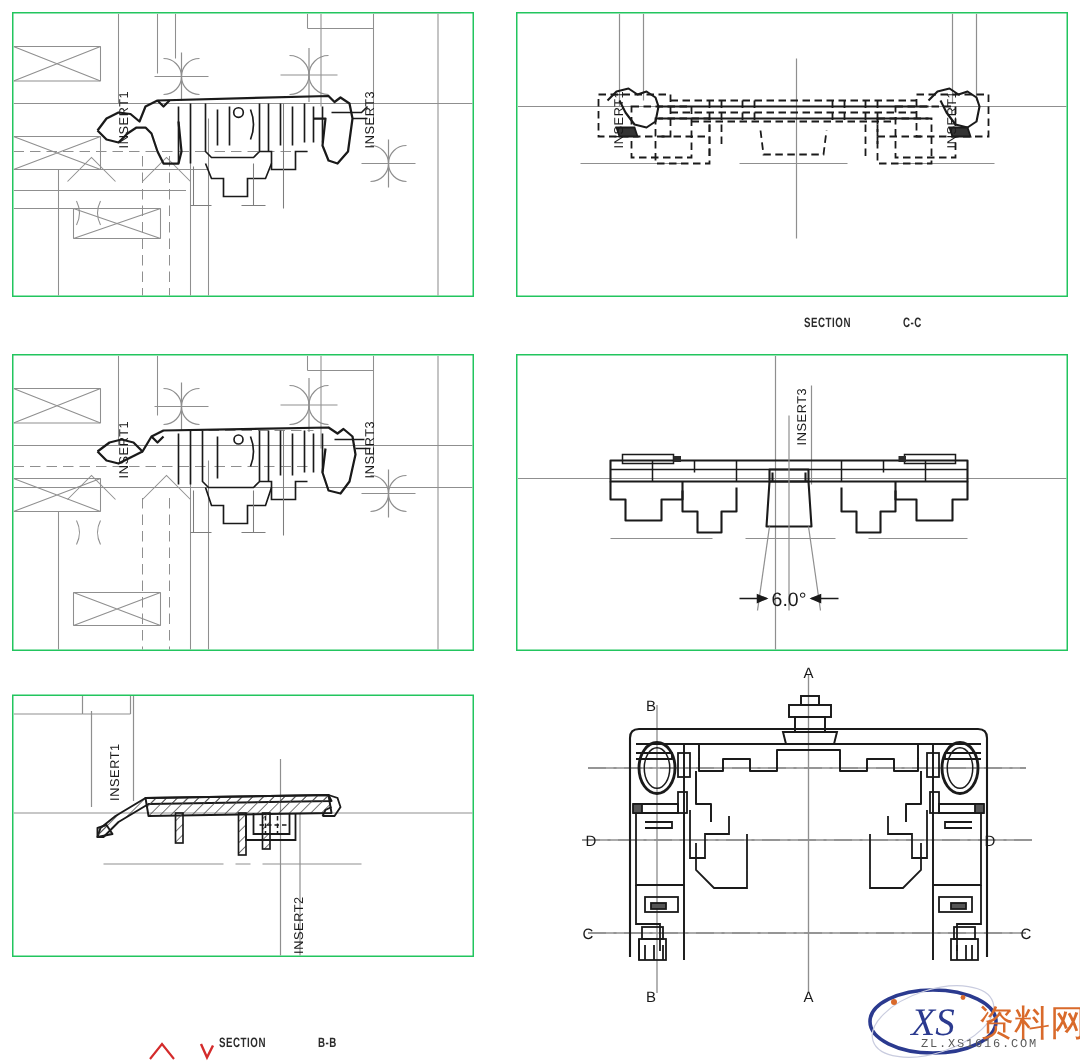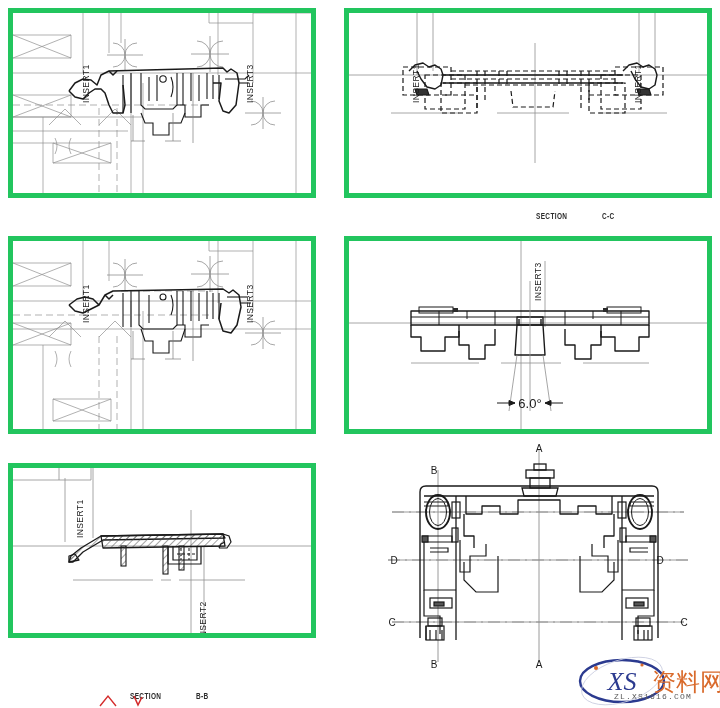--- a/index.html
+++ b/index.html
@@ -1,19 +1,19 @@
 <!DOCTYPE html>
 <html><head>
 <meta charset="utf-8">
 <style>
   html,body{margin:0;padding:0;background:#ffffff;}
   body{width:720px;height:708px;position:relative;overflow:hidden;
        font-family:"Liberation Sans","DejaVu Sans",sans-serif;}
   .sheet{position:absolute;inset:0;background:#fff;border-radius:26px;}
-  .panel{position:absolute;border:5px solid #22c55e;background:#fff;box-sizing:border-box;overflow:hidden;}
+  .panel{position:absolute;border:1px solid #22c55e;background:#fff;box-sizing:border-box;overflow:hidden;}
   .panel svg{position:absolute;left:0;top:0;display:block;}
   .cap{position:absolute;color:#2b2b2b;font-size:9px;letter-spacing:.5px;
        font-family:"Liberation Sans","DejaVu Sans",sans-serif;white-space:nowrap;
        transform:scaleX(.72);transform-origin:left center;font-weight:600;}
   .capw{position:absolute;white-space:nowrap;}
   .vlabel{font-family:"Liberation Sans","DejaVu Sans",sans-serif;font-size:8.5px;fill:#1a1a1a;letter-spacing:.4px;}
   .slabel{font-family:"Liberation Sans","DejaVu Sans",sans-serif;font-size:10px;fill:#1a1a1a;}
   .dim{font-family:"Liberation Sans","DejaVu Sans",sans-serif;font-size:13px;fill:#1a1a1a;}
   .wm{position:absolute;left:578px;top:654px;width:142px;height:54px;}
   .wm-sub{position:absolute;left:614px;top:692px;font-size:8px;color:#5a5a5a;
@@ -372,21 +372,21 @@
       <g stroke="#1a1a1a" stroke-width="1" fill="none" stroke-dasharray="3 2">
         <line x1="164" y1="86" x2="184" y2="86"></line>
         <line x1="168" y1="80" x2="168" y2="92"></line>
         <line x1="176" y1="80" x2="176" y2="92"></line>
       </g>
       <line x1="52" y1="10" x2="52" y2="74" stroke="#8f8f8f" stroke-width="0.8"></line>
       <text class="vlabel" transform="translate(70,70) rotate(-90)">INSERT1</text>
       <text class="vlabel" transform="translate(193,172) rotate(-90)">INSERT2</text>
     </svg>
   </div>
-  <div class="capw" style="left:130px;top:685px;">
+  <div class="capw" style="left:146px;top:685px;">
     <span class="cap" style="position:relative;display:inline-block;">SECTION</span>
     <span class="cap" style="position:relative;display:inline-block;margin-left:18px;">B-B</span>
   </div>
   <svg class="redmark" style="left:98px;top:694px;width:60px;height:14px;" viewBox="0 0 60 14">
     <path d="M2 12 L10 2 L18 12" stroke="#d42b2b" stroke-width="1.4" fill="none"></path>
     <path d="M36 2 L40 11 L44 3" stroke="#d42b2b" stroke-width="1.6" fill="none"></path>
   </svg>
 
   <div style="position:absolute;left:378px;top:440px;width:334px;height:250px;">
     <svg width="334" height="250" viewBox="0 0 334 250">

